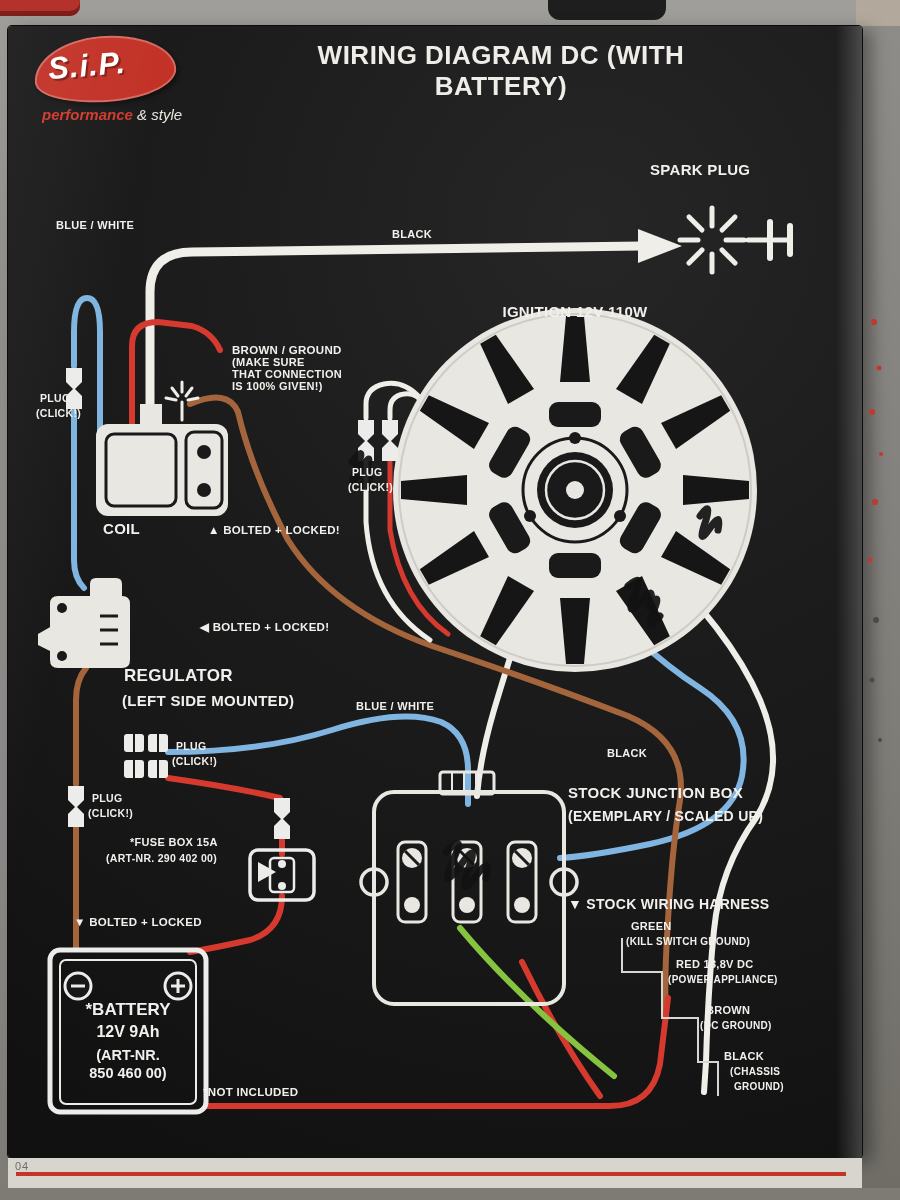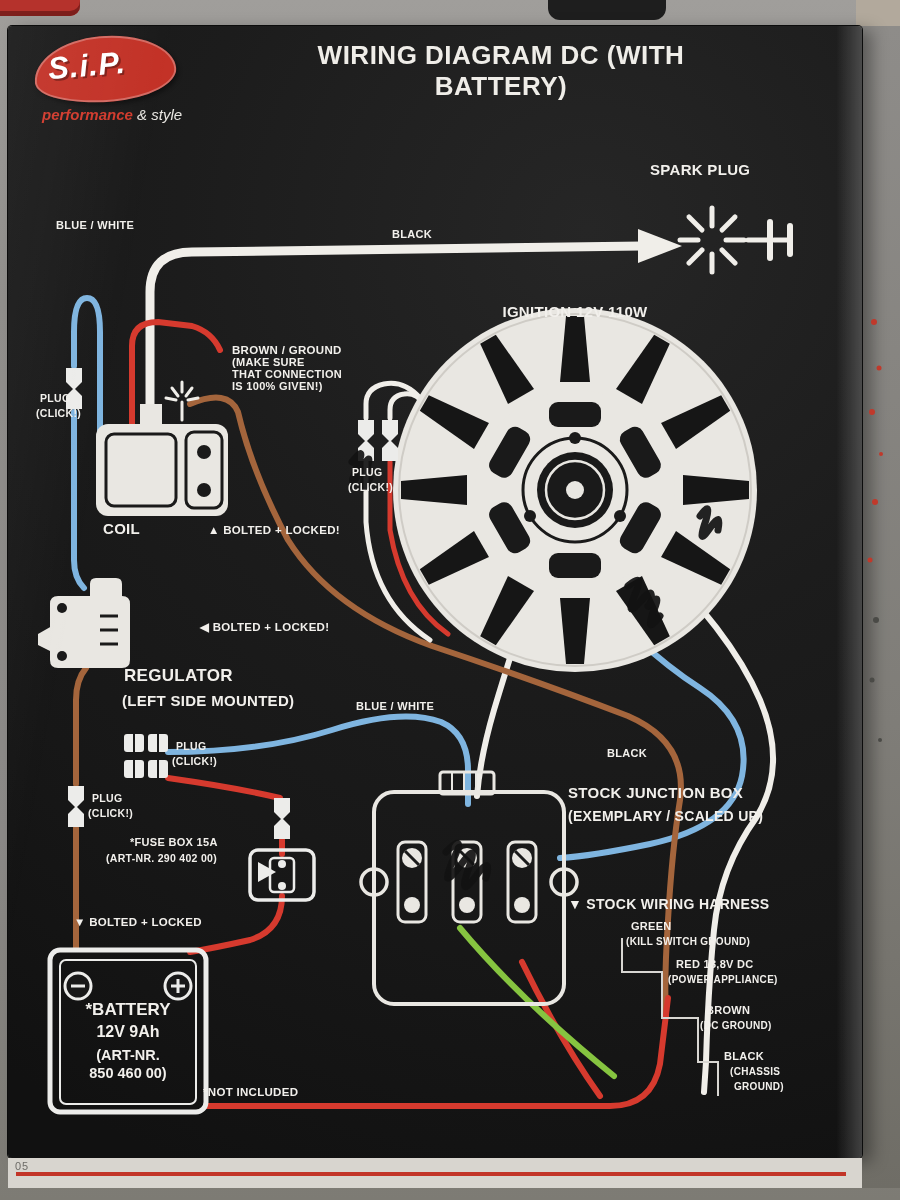--- a/index.html
+++ b/index.html
@@ -327,21 +327,21 @@
   <div class="l2">12V 9Ah</div>
   <div class="l3">(ART-NR.</div>
   <div class="l4">850 460 00)</div>
 </div>
 
 <div class="lb s115" style="left:203px;top:1086px;">*NOT INCLUDED</div>
 
 <div class="page-sheen"></div>
 <div class="page-margin"></div>
 <div class="red-rule"></div>
-<div class="page-num">05</div>
+<div class="page-num">04</div>
 
 <svg class="art" width="900" height="1200" style="pointer-events:none;">
   <g fill="#c0392b">
     <circle cx="874" cy="322" r="3"></circle>
       <circle cx="879" cy="368" r="2.5"></circle>
     <circle cx="872" cy="412" r="3"></circle>
       <circle cx="881" cy="454" r="2"></circle>
     <circle cx="875" cy="502" r="3"></circle>
       <circle cx="870" cy="560" r="2.5"></circle>
   </g>

